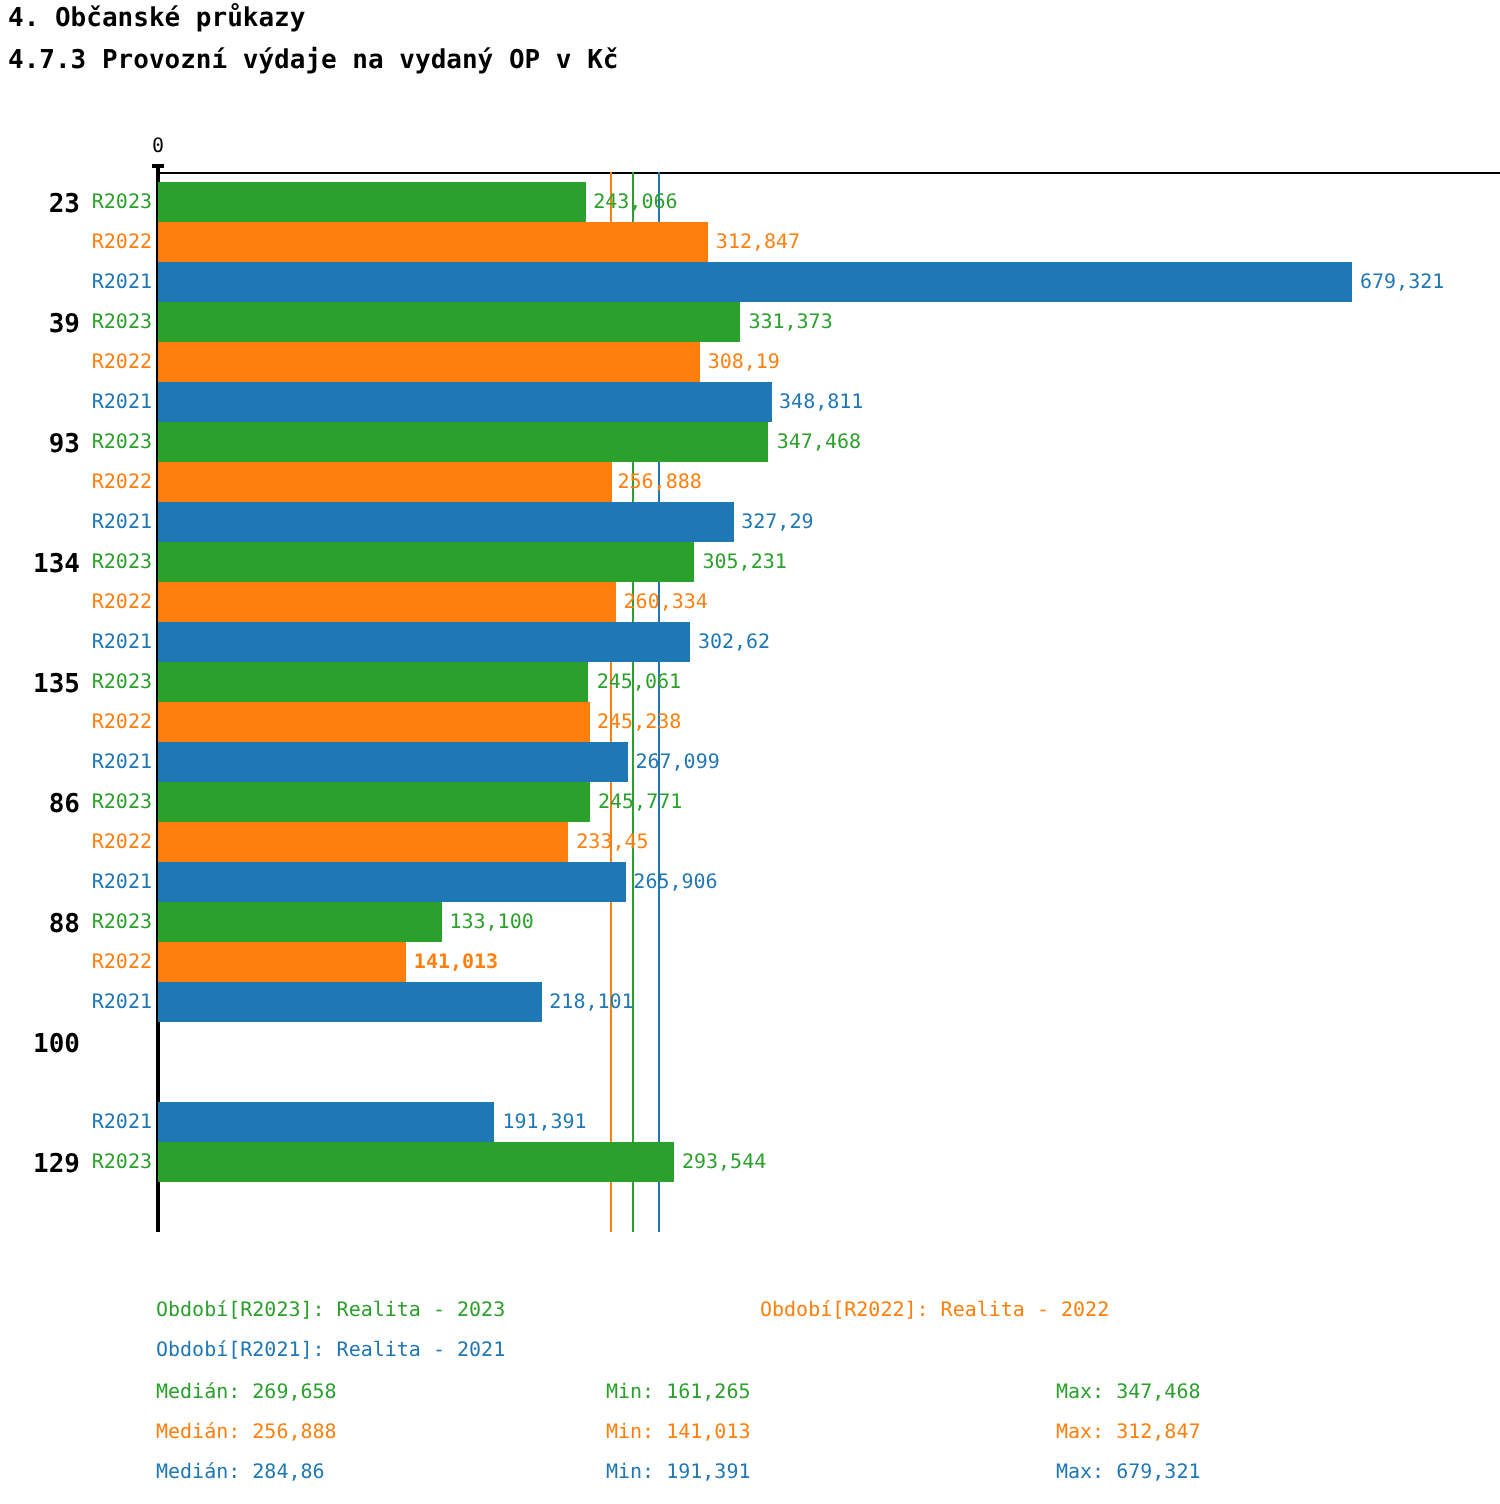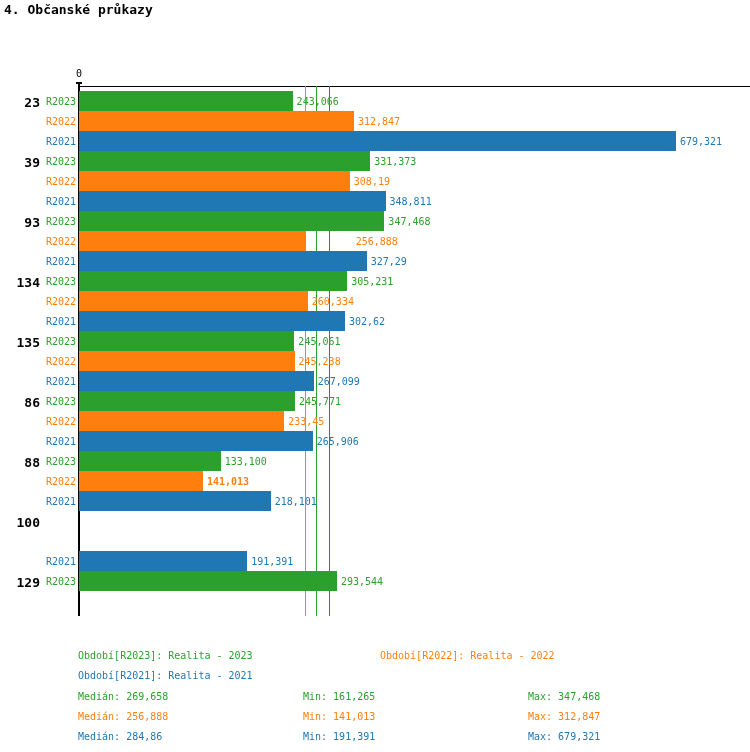--- a/index.html
+++ b/index.html
@@ -31,20 +31,21 @@
   .legend{position:absolute;left:0;top:640px;width:750px;height:112px;}
   .lg{position:absolute;font-size:10px;white-space:nowrap;}
   .c-g{color:#2ca02c;} .c-o{color:#ff7f0e;} .c-b{color:#1f77b4;}
 </style>
 </head>
 <body>
 
 <div id="chart-root">
 
   <div class="title1">4. Občanské průkazy</div>
+  <div class="title2">4.7.3 Provozní výdaje na vydaný OP v Kč</div>
 
   <div class="plot">
     <div class="axis-line"></div>
     <div class="axis-spine"></div>
     <div class="axis-tick"></div>
     <div class="axis-zero">0</div>
     <div id="medlines">
         <div class="medline" style="left: 304.758px; background: rgb(255, 127, 14);"></div>
         <div class="medline" style="left: 315.98px; background: rgb(44, 160, 44);"></div>
         <div class="medline" style="left: 329.34px; background: rgb(31, 119, 180);"></div>
@@ -69,21 +70,21 @@
         <div class="val" style="left: 353.843px; top: 106px; color: rgb(255, 127, 14);">308,19</div>
         <div class="ser-label" style="left: 42px; top: 126px; color: rgb(31, 119, 180);">R2021</div>
         <div class="bar" style="left: 79px; top: 121px; width: 306.542px; background: rgb(31, 119, 180);"></div>
         <div class="val" style="left: 389.542px; top: 126px; color: rgb(31, 119, 180);">348,811</div>
         <div class="grp-label" style="left: 0px; top: 145px;">93</div>
         <div class="ser-label" style="left: 42px; top: 146px; color: rgb(44, 160, 44);">R2023</div>
         <div class="bar" style="left: 79px; top: 141px; width: 305.361px; background: rgb(44, 160, 44);"></div>
         <div class="val" style="left: 388.361px; top: 146px; color: rgb(44, 160, 44);">347,468</div>
         <div class="ser-label" style="left: 42px; top: 166px; color: rgb(255, 127, 14);">R2022</div>
         <div class="bar" style="left: 79px; top: 161px; width: 225.758px; background: rgb(255, 127, 14);"></div>
-        <div class="val" style="left: 308.758px; top: 166px; color: rgb(255, 127, 14); margin-left: 47px;">256,888</div>
+        <div class="val" style="left: 308.758px; top: 166px; color: rgb(255, 127, 14);">256,888</div>
         <div class="ser-label" style="left: 42px; top: 186px; color: rgb(31, 119, 180);">R2021</div>
         <div class="bar" style="left: 79px; top: 181px; width: 287.629px; background: rgb(31, 119, 180);"></div>
         <div class="val" style="left: 370.629px; top: 186px; color: rgb(31, 119, 180);">327,29</div>
         <div class="grp-label" style="left: 0px; top: 205px;">134</div>
         <div class="ser-label" style="left: 42px; top: 206px; color: rgb(44, 160, 44);">R2023</div>
         <div class="bar" style="left: 79px; top: 201px; width: 268.243px; background: rgb(44, 160, 44);"></div>
         <div class="val" style="left: 351.243px; top: 206px; color: rgb(44, 160, 44);">305,231</div>
         <div class="ser-label" style="left: 42px; top: 226px; color: rgb(255, 127, 14);">R2022</div>
         <div class="bar" style="left: 79px; top: 221px; width: 228.786px; background: rgb(255, 127, 14);"></div>
         <div class="val" style="left: 311.786px; top: 226px; color: rgb(255, 127, 14);">260,334</div>

